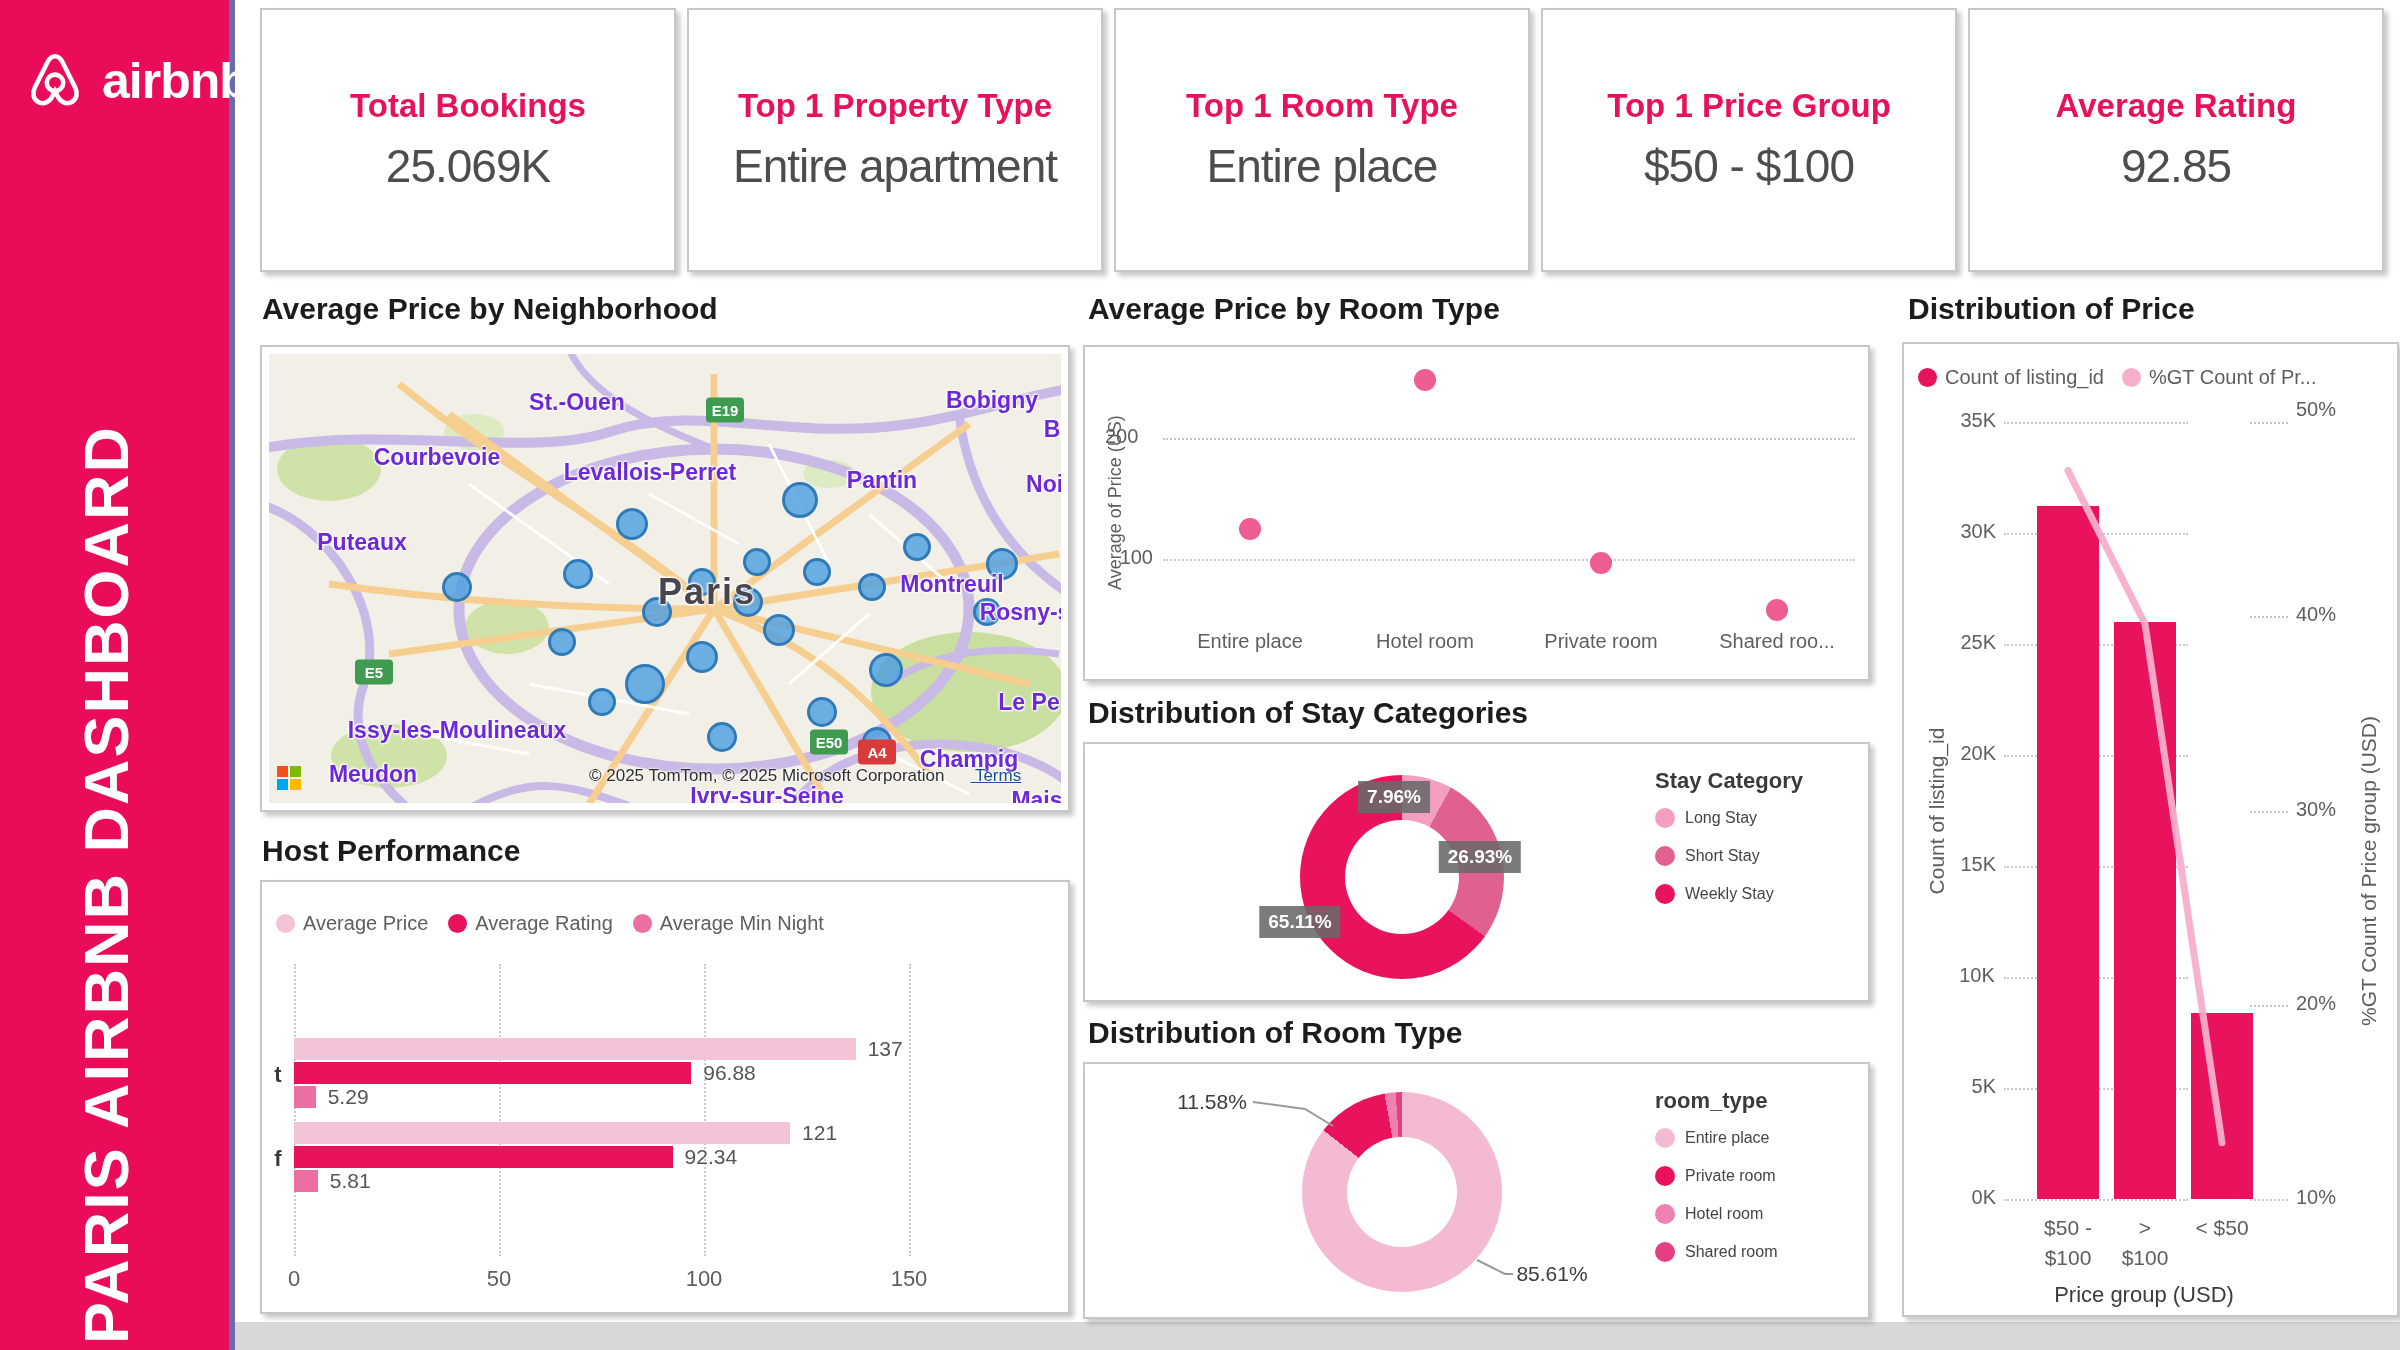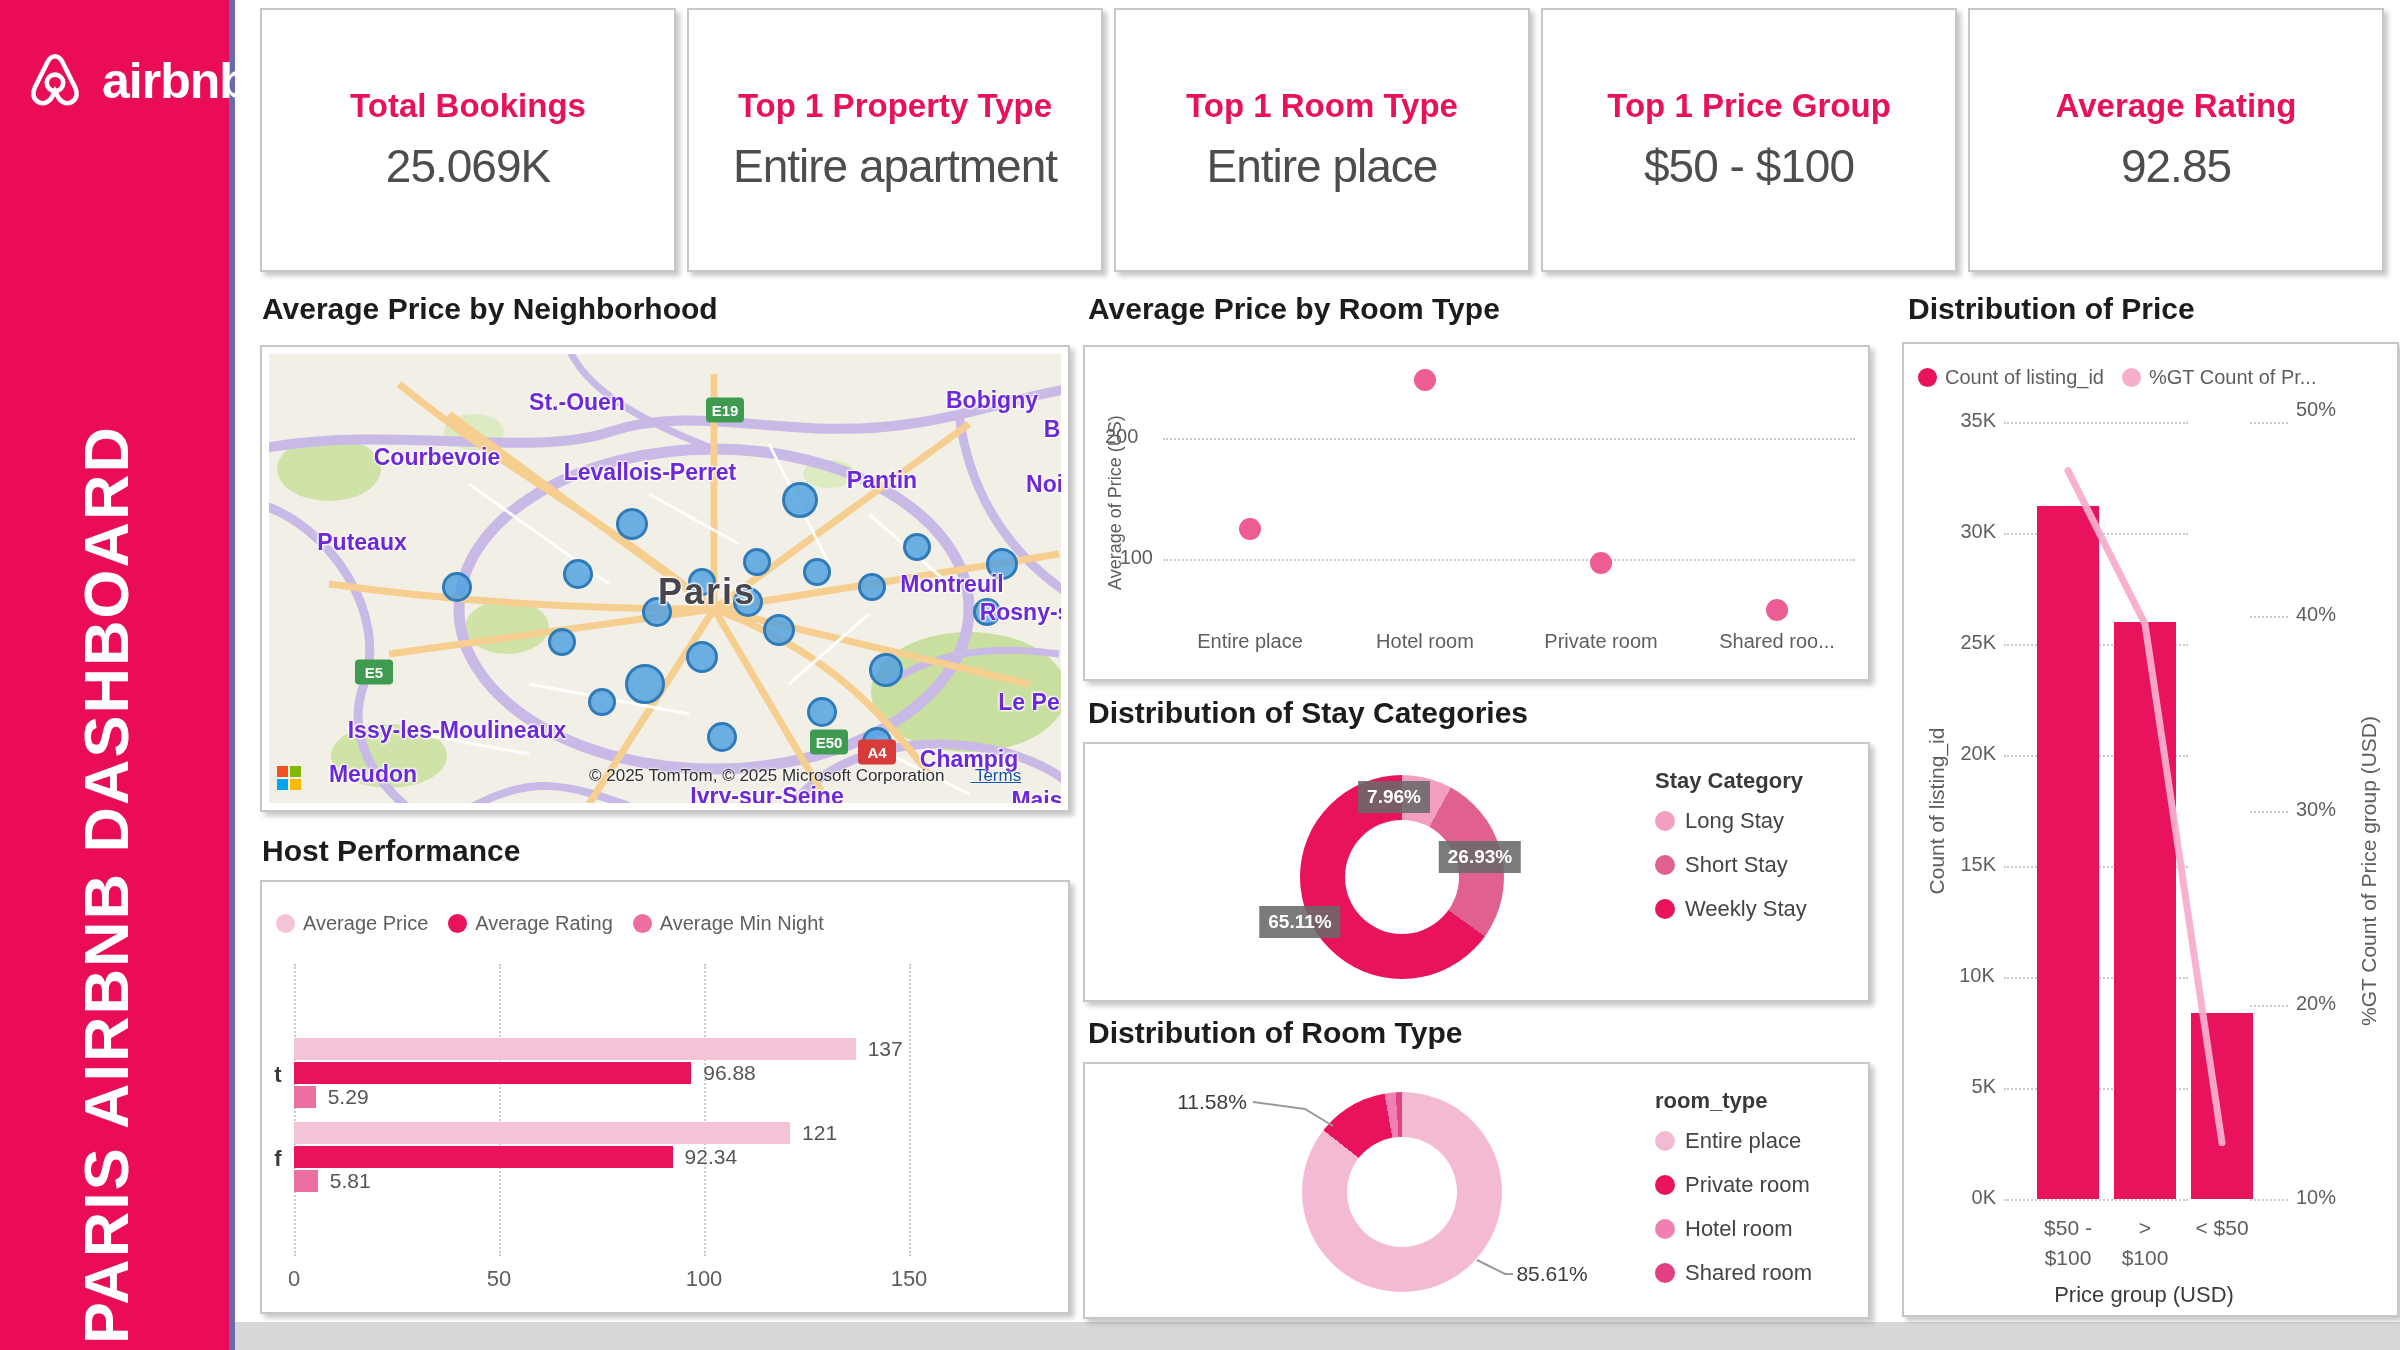--- a/index.html
+++ b/index.html
@@ -33,21 +33,21 @@
   .legend-dot{width:19px;height:19px;border-radius:50%;flex:0 0 auto;}
   .bar{position:absolute;}
   .valabel{position:absolute;color:#555;font-size:21px;white-space:nowrap;}
   .donut{position:absolute;border-radius:50%;}
   .donut-hole{position:absolute;border-radius:50%;background:#fff;}
   .pct-box{position:absolute;background:rgba(105,105,105,.88);color:#fff;font-size:19px;font-weight:700;
            padding:5px 9px;border-radius:0;transform:translate(-50%,-50%);white-space:nowrap;}
   .pct-out{position:absolute;color:#3c3c3c;font-size:21px;transform:translate(-50%,-50%);white-space:nowrap;}
   .dlegend{position:absolute;}
   .dlegend .t{font-size:22px;font-weight:700;color:#3a3a3a;margin-bottom:14px;}
-  .dlegend .row{display:flex;align-items:center;gap:10px;margin-bottom:18px;font-size:22px;color:#444;}
+  .dlegend .row{display:flex;align-items:center;gap:10px;margin-bottom:18px;font-size:16px;color:#444;}
   .dlegend .d{width:20px;height:20px;border-radius:50%;}
   
   .map-wrap{position:absolute;left:7px;top:7px;overflow:hidden;background:#F2EFE7;}
   .map-label{position:absolute;color:#6d28d9;font-size:23px;font-weight:600;white-space:nowrap;transform:translate(-50%,-50%);
     text-shadow:0 0 3px #fff,0 0 3px #fff,1px 1px 2px #fff,-1px -1px 2px #fff;}
   .map-label.big{font-size:36px;color:#46464c;letter-spacing:2px;}
   .badge{position:absolute;width:38px;height:25px;border-radius:4px;color:#fff;font-size:15px;font-weight:700;
     display:flex;align-items:center;justify-content:center;transform:translate(-50%,-50%);}
   .bubble{position:absolute;border-radius:50%;background:rgba(77,160,224,.82);border:3px solid #2F7AB8;transform:translate(-50%,-50%);}
   .attrib{position:absolute;font-size:17px;color:#2e2e2e;white-space:nowrap;

